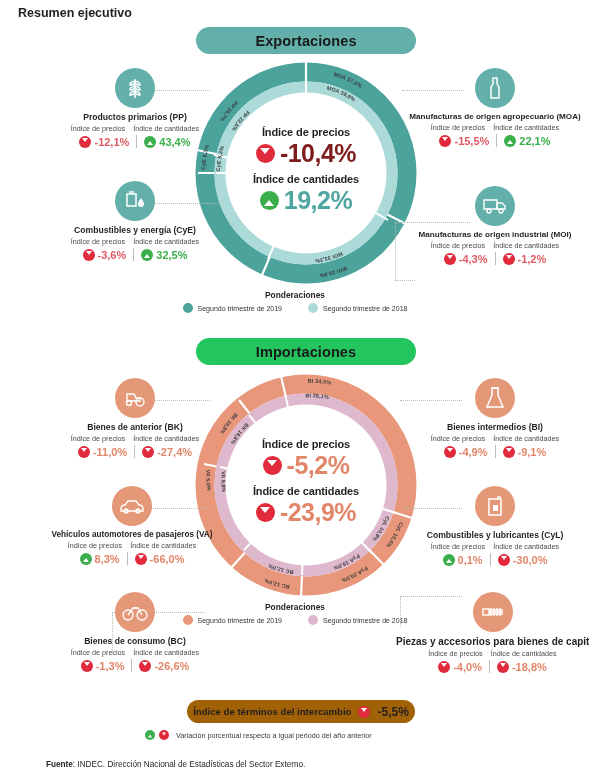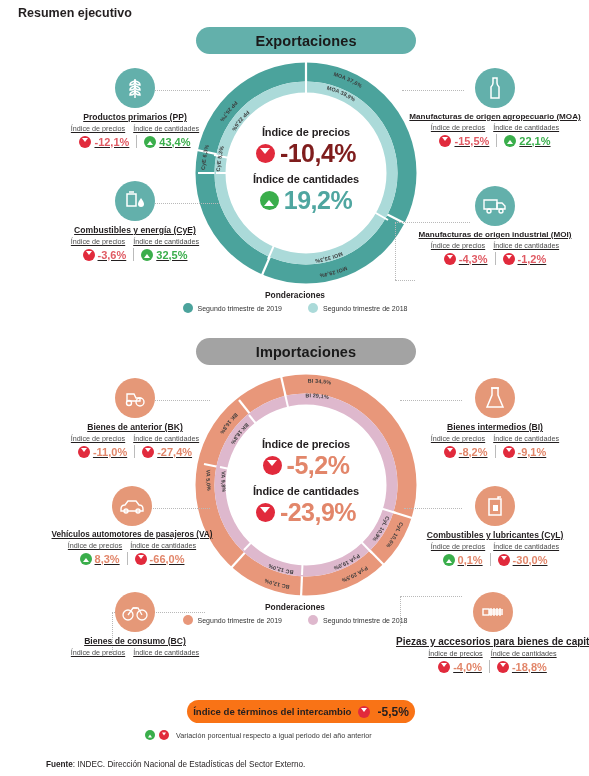--- a/index.html
+++ b/index.html
@@ -20,21 +20,21 @@
   
   .pill {
     position: absolute;
     height: 27px; width: 220px;
     border-radius: 14px;
     display: flex; align-items: center; justify-content: center;
     font-size: 14.5px; font-weight: bold; color: #1a1a1a;
     letter-spacing: .1px;
   }
   .pill-exp { left: 196px; top: 27px; background: #63B0AB; }
-  .pill-imp { left: 196px; top: 338px; background: #a3a3a3; }
+  .pill-imp { left: 196px; top: 338px; background: #22c55e; }
 
   
   .donut { position: absolute; }
   .donut svg { display: block; overflow: visible; }
 
   .ring-label {
     font-size: 5.4px; font-weight: bold; fill: #3b3b3b;
     letter-spacing: .1px;
   }
 
@@ -76,21 +76,21 @@
   .tri.sz-m::after { border-left-width: 5.2px; border-right-width: 5.2px; }
   .tri.sz-m.down::after { border-top-width: 6.8px; margin-top: -2.4px; }
   .tri.sz-m.up::after   { border-bottom-width: 6.8px; margin-top: 2.4px; }
 
   .tri.sz-xs { width: 10px; height: 10px; }
   .tri.sz-xs::after { border-left-width: 2.8px; border-right-width: 2.8px; }
   .tri.sz-xs.down::after { border-top-width: 3.6px; margin-top: -1.3px; }
   .tri.sz-xs.up::after   { border-bottom-width: 3.6px; margin-top: 1.3px; }
 
   
-  .cat { position: absolute; width: 190px; text-decoration: underline; }
+  .cat { position: absolute; width: 190px; }
   .cat.align-c { text-align: center; }
   .cat .icon-circle {
     width: 40px; height: 40px; border-radius: 50%;
     display: flex; align-items: center; justify-content: center;
     margin: 0 auto;
   }
   .cat .cat-name {
     font-size: 8.6px; font-weight: bold; color: #231f20;
     margin-top: 4px; white-space: nowrap;
   }
@@ -124,21 +124,21 @@
     gap: 26px; margin-top: 3px;
   }
   .pond .pitem { display: flex; align-items: center; gap: 5px; }
   .pond .dot { width: 10px; height: 10px; border-radius: 50%; }
   .pond .ptxt { font-size: 7px; color: #333; white-space: nowrap; }
 
   
   .tot-pill {
     position: absolute; left: 187px; top: 700px;
     width: 228px; height: 23px; border-radius: 12px;
-    background: #f97316;
+    background: #a16207;
     display: flex; align-items: center; justify-content: center; gap: 7px;
   }
   .tot-pill .lbl { font-size: 9.6px; font-weight: bold; color: #231f20; }
   .tot-pill .val { font-size: 12px; font-weight: bold; color: #231f20; }
 
   .note {
     position: absolute; left: 145px; top: 730px;
     display: flex; align-items: flex-end; gap: 4px;
   }
   .note .ntxt { font-size: 7.2px; color: #3a3a3a; margin-left: 3px; }
@@ -500,21 +500,21 @@
       </svg>
     </div>
     <div class="cat-name">Bienes intermedios (BI)</div>
     <div class="subrow">
       <span>Índice de precios</span>
       <span>Índice de cantidades</span>
     </div>
     <div class="valrow2">
       <span class="vcell">
           <span class="tri sz-s down"></span>
-          <span class="v-salmon">-8,2%</span>
+          <span class="v-salmon">-4,9%</span>
         </span>
       <span class="vsep"></span>
       <span class="vcell">
           <span class="tri sz-s down"></span>
           <span class="v-salmon">-9,1%</span>
         </span>
     </div>
   </div>
 
   <div class="cat align-c" style="left:32px; top:486px; width:200px;">
@@ -575,20 +575,31 @@
         <circle cx="6" cy="12" r="5"></circle>
           <circle cx="20" cy="12" r="5"></circle>
         <path d="M6 12 l5 -7 h5 l4 7"></path>
           <path d="M11 5 h4"></path>
       </svg>
     </div>
     <div class="cat-name">Bienes de consumo (BC)</div>
     <div class="subrow">
       <span>Índice de precios</span>
       <span>Índice de cantidades</span>
+    </div>
+    <div class="valrow2">
+      <span class="vcell">
+          <span class="tri sz-s down"></span>
+          <span class="v-salmon">-1,3%</span>
+        </span>
+      <span class="vsep"></span>
+      <span class="vcell">
+          <span class="tri sz-s down"></span>
+          <span class="v-salmon">-26,6%</span>
+        </span>
     </div>
   </div>
 
   <div class="cat align-c" style="left:396px; top:592px; width:193px;">
     <div class="icon-circle" style="background:#E59878;">
       <svg width="26" height="16" viewBox="0 0 26 16" fill="none" stroke="#fff" stroke-width="1.4">
         <rect x="3" y="5" width="6" height="6"></rect>
           <path d="M9 6 h14 M9 8 h14 M9 10 h14"></path>
         <path d="M11 4 v8 M14 4 v8 M17 4 v8 M20 4 v8"></path>
       </svg>

